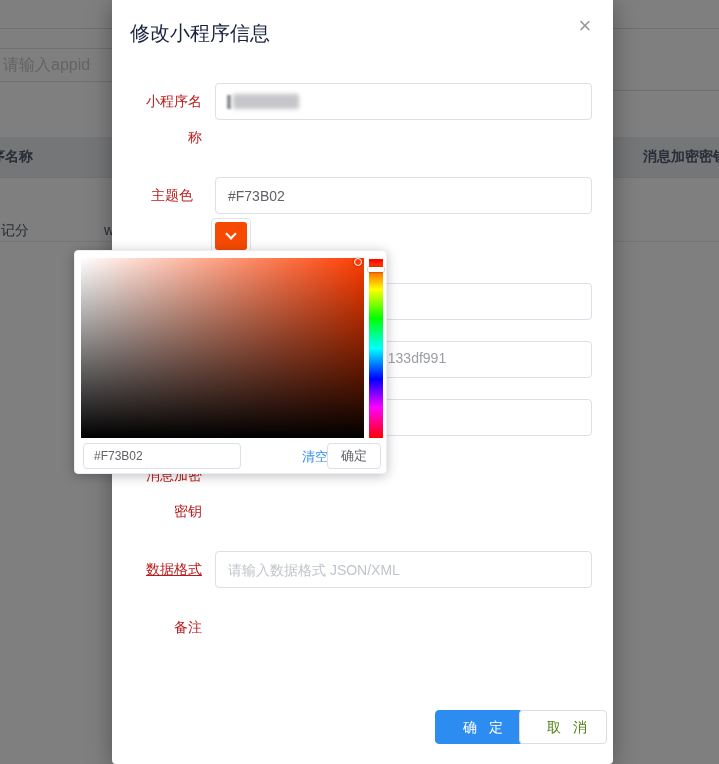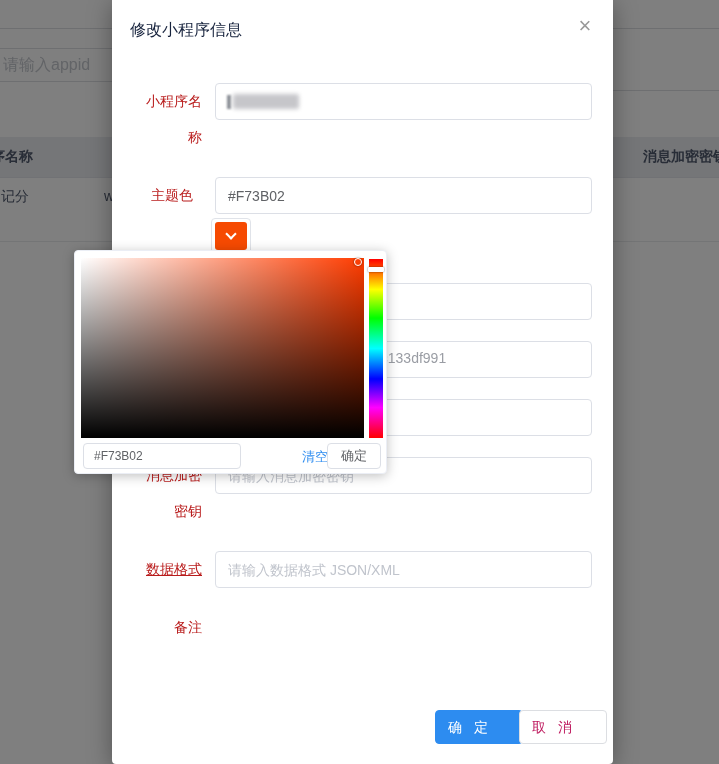--- a/index.html
+++ b/index.html
@@ -11,44 +11,44 @@
   .bg-topline { position:absolute; left:0; top:28px; width:719px; height:1px; background:#dcdee2; }
   .bg-rightline { position:absolute; left:600px; top:90px; width:119px; height:1px; background:#dcdee2; }
   .bg-search { position:absolute; left:-40px; top:48px; width:172px; height:34px; border:1px solid #dcdee2; border-radius:4px; background:#fff; }
   .bg-search input { position:absolute; left:42px; top:0; width:126px; height:32px; border:0; outline:none; font-size:16px; color:#515a6e; background:transparent; }
   .bg-search input::placeholder { color:#c5c8ce; }
   .bg-thead { position:absolute; left:0; top:137px; width:719px; height:41px; background:#ebedf0; border-bottom:1px solid #e2e5ea; display:block; }
   .bg-th { position:absolute; top:11px; font-size:14px; font-weight:bold; color:#515a6e; white-space:nowrap; }
   .bg-th-left { left:-9px; }
   .bg-th-right { left:643px; }
   .bg-rowline { position:absolute; left:0; top:241px; width:719px; height:1px; background:#e8eaec; }
-  .bg-td { position:absolute; top:188px; font-size:14px; color:#515a6e; white-space:nowrap; }
+  .bg-td { position:absolute; top:222px; font-size:14px; color:#515a6e; white-space:nowrap; }
   .bg-td-left { left:1px; }
   .bg-td-right { left:104px; }
 
   
   .overlay { position:absolute; inset:0; background:rgba(0,0,0,0.5); }
 
   
   .modal { position:absolute; left:112px; top:0; width:501px; height:764px; background:#fff; border-radius:0 0 4px 4px; box-shadow:0 4px 24px rgba(0,0,0,0.35); }
-  .modal-title { position:absolute; left:18px; top:20px; font-size:16px; font-weight:500; color:#17233d; }
+  .modal-title { position:absolute; left:18px; top:20px; font-size:20px; font-weight:500; color:#17233d; }
   .modal-close { position:absolute; right:16px; top:14px; width:24px; height:24px; font-size:22px; line-height:24px; text-align:center; color:#999; cursor:pointer; font-weight:300; }
   .f-label { position:absolute; left:30px; width:60px; text-align:right; font-size:14px; color:#b91c1c; line-height:36px; }
   .f-input { position:absolute; left:103px; width:377px; height:37px; border:1px solid #dcdfe6; border-radius:4px; background:#fff; font-size:14px; color:#606266; padding:0 12px; outline:none; }
   .f-input::placeholder { color:#c0c4cc; }
   .redacted-wrap { position:absolute; left:115px; width:100px; height:37px; display:flex; align-items:center; }
   .redacted-tick { width:4px; height:14px; background:#8b8f96; margin-right:2px; filter:blur(1px); }
   .redacted-blur { width:66px; height:15px; background:#c6c6ca; filter:blur(2px); border-radius:2px; }
   .swatch-outer { position:absolute; left:99px; top:218px; width:40px; height:36px; border:1px solid #e0e3e9; border-radius:4px; background:#fff; padding:3px; cursor:pointer; }
   .swatch-inner { width:32px; height:28px; border-radius:3px; display:flex; align-items:center; justify-content:center; }
   .swatch-chevron { width:8px; height:8px; border-right:2px solid #fff; border-bottom:2px solid #fff; transform:rotate(45deg); margin-top:-4px; }
   .partial-value { position:absolute; left:158px; top:9px; font-size:14px; color:#9a9da4; white-space:nowrap; }
-  .footer-btn { position:absolute; top:710px; width:88px; height:34px; border-radius:4px; font-size:14px; line-height:32px; cursor:pointer; letter-spacing:4px; padding-left:12px; }
+  .footer-btn { position:absolute; top:710px; width:88px; height:34px; border-radius:4px; font-size:14px; text-align:center; line-height:32px; cursor:pointer; letter-spacing:4px; padding-left:12px; }
   .btn-confirm { left:323px; background:#2d8cf0; border:1px solid #2d8cf0; color:#fff; }
-  .btn-cancel { left:407px; background:#fff; border:1px solid #dcdee2; color:#be185d; }
+  .btn-cancel { left:407px; background:#fff; border:1px solid #dcdee2; color:#4d7c0f; }
 
   
   .picker { position:absolute; left:74px; top:250px; width:313px; height:224px; background:#fff; border:1px solid #ebeef5; border-radius:4px; box-shadow:0 2px 12px rgba(0,0,0,0.25); }
   .sat { position:absolute; left:6px; top:7px; width:283px; height:180px; }
   .sat-white { position:absolute; inset:0; background:linear-gradient(to right,#fff,rgba(255,255,255,0)); }
   .sat-black { position:absolute; inset:0; background:linear-gradient(to top,#000,rgba(0,0,0,0)); }
   .sat-cursor { position:absolute; left:273px; top:0px; width:8px; height:8px; border:1px solid #fff; border-radius:50%; box-shadow:0 0 2px rgba(0,0,0,.6); }
   .hue { position:absolute; left:294px; top:8px; width:14px; height:179px; cursor:pointer;
          background:linear-gradient(to bottom,#f00 0%,#ff0 17%,#0f0 33%,#0ff 50%,#00f 67%,#f0f 83%,#f00 100%); }
   .hue-thumb { position:absolute; left:-1px; top:8px; width:16px; height:5px; background:#fff; border-radius:1px; box-shadow:0 0 2px rgba(0,0,0,.6); }
@@ -98,21 +98,20 @@
     </div>
 
     <input class="f-input" style="top: 283px;" type="text">
     <div style="position:absolute; left:103px; top:341px; width:377px; height:37px;">
       <div class="f-input" style="left:0; top:0; position:absolute;"></div>
       <span class="partial-value">9c133df991</span>
     </div>
     <input class="f-input" style="top: 399px;" type="text">
 
     <label class="f-label" style="top:457px;">消息加密密钥</label>
-    <input class="f-input" style="top: 457px;" type="text" placeholder="请输入消息加密密钥">
 
     <label class="f-label" style="top:551px;text-decoration:underline;">数据格式</label>
     <input class="f-input" style="top: 551px;" type="text" placeholder="请输入数据格式 JSON/XML">
 
     <label class="f-label" style="top:609px;">备注</label>
 
     <div class="footer-btn btn-confirm" style="background: rgb(45, 140, 240); border-color: rgb(45, 140, 240);">确 定</div>
     <div class="footer-btn btn-cancel">取 消</div>
   </div>
 

